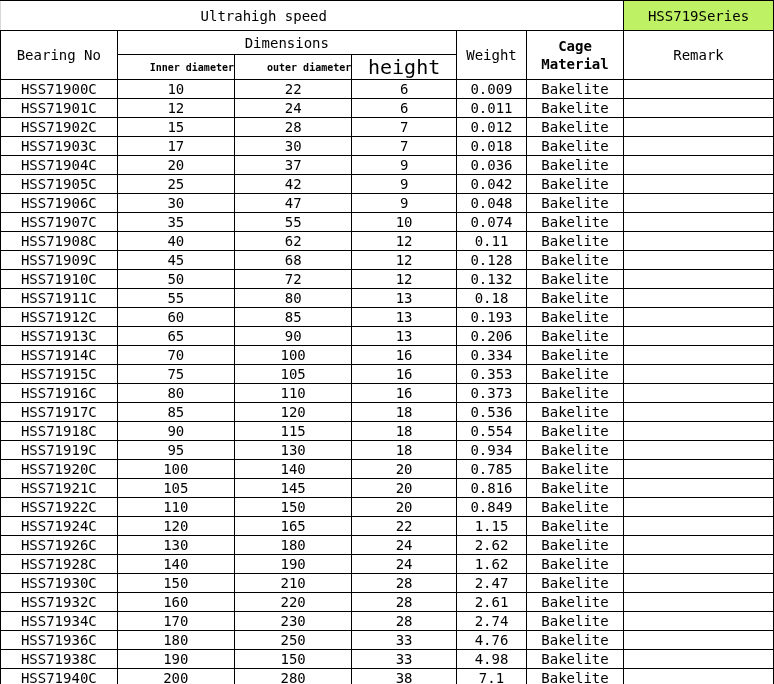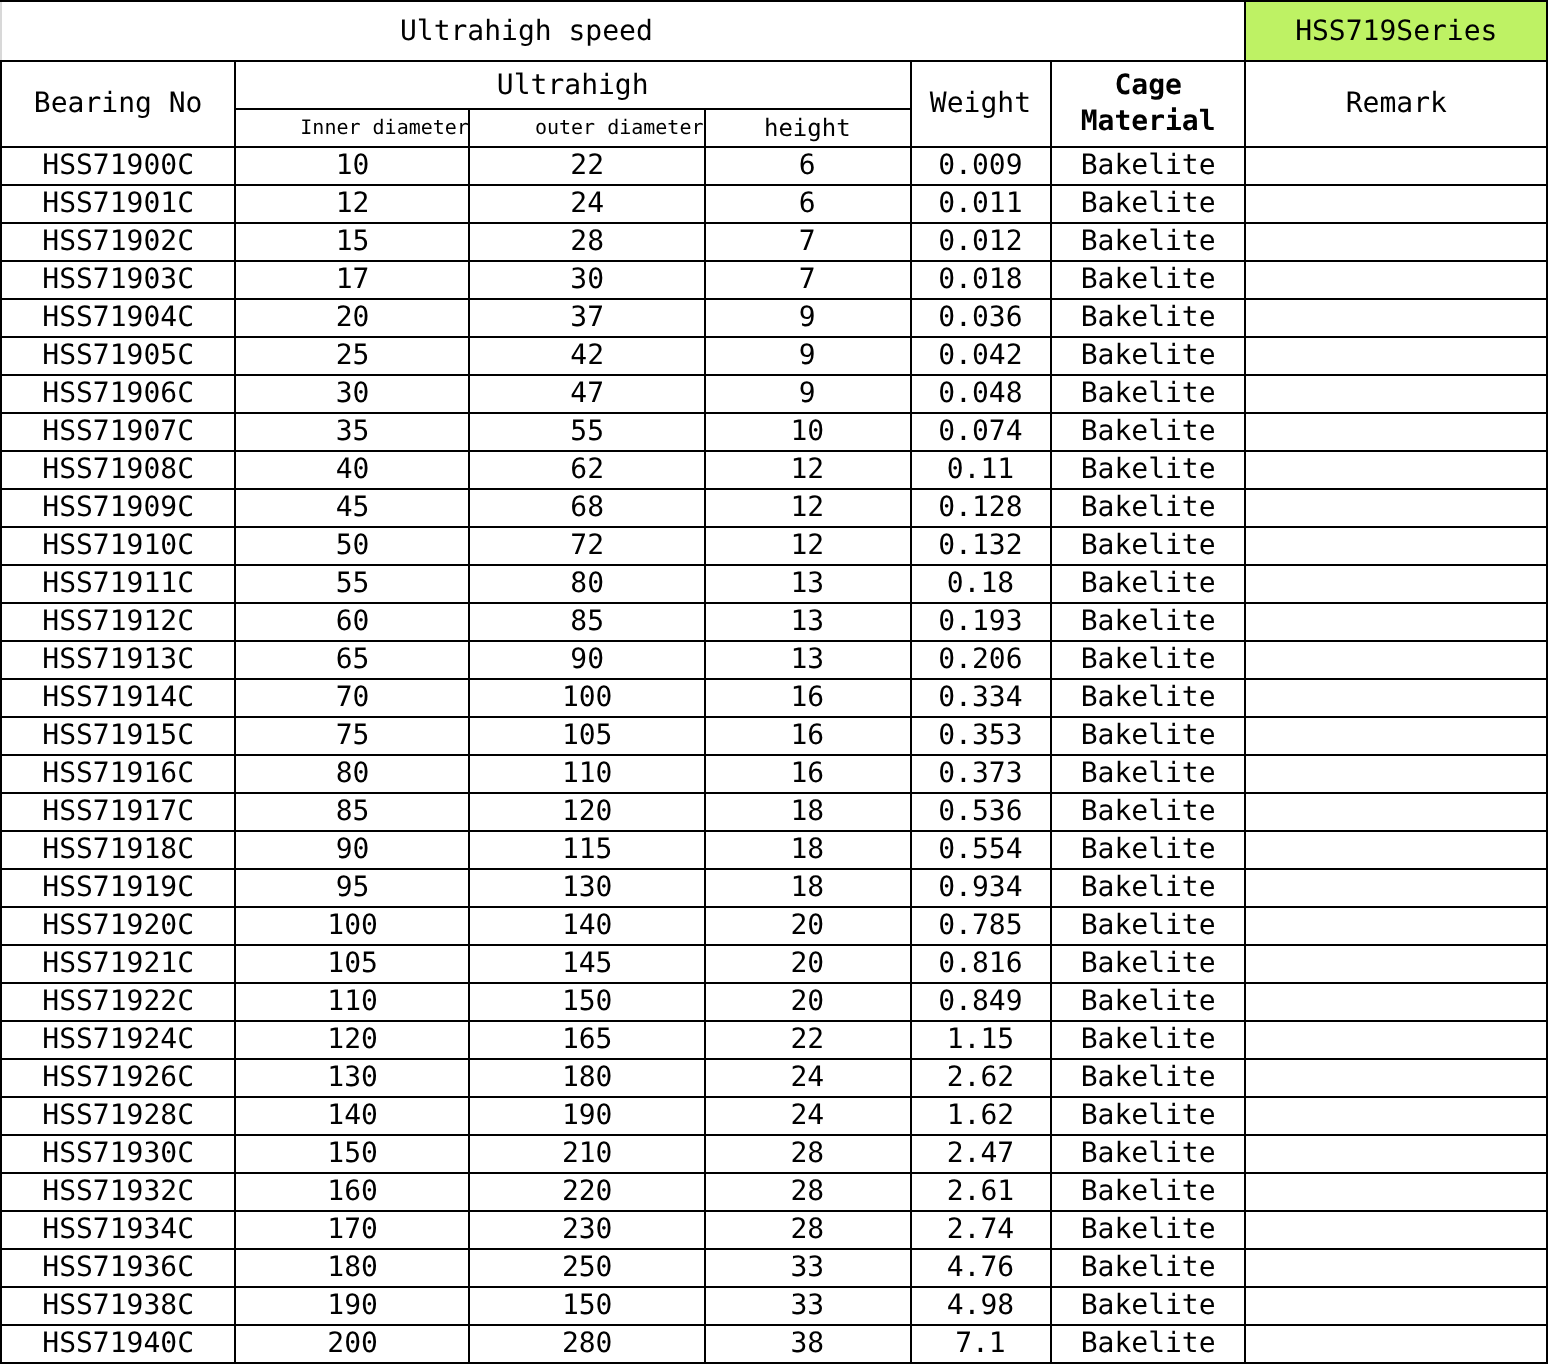--- a/index.html
+++ b/index.html
@@ -4,22 +4,22 @@
 <style>
   html, body { margin:0; padding:0; background:#ffffff; }
   body { width:774px; height:684px; overflow:hidden; font-family:"DejaVu Sans Mono","Liberation Mono",monospace; color:#000; }
   table { border-collapse:collapse; position:absolute; left:0; top:0; table-layout:fixed; }
   td, th { border:1px solid #000; padding:0; text-align:center; white-space:nowrap; overflow:hidden; font-weight:normal; }
   .title-row td { height:29px; font-size:14px; border-top:1px solid #000; }
   .title-left { border-left:1px solid #d8d8d8 !important; }
   .series { background:#bef264; }
   .h1 td, .h1 th { height:23px; font-size:14px; }
   .h2 td, .h2 th { height:18px; }
-  .small { font-size:10px; font-weight:normal;padding-left:32px; }
-  .mid { font-size:12px; }
+  .small { font-size:10px; font-weight:bold;padding-left:32px; }
+  .mid { font-size:20px; }
   .data td { height:18px; font-size:14px; line-height:18px; }
 </style>
 </head>
 <body>
 
 <table>
   <colgroup>
     <col style="width:120px">
       <col style="width:108px">
       <col style="width:108px">
@@ -29,21 +29,21 @@
       <col style="width:155px">
   </colgroup>
   <tbody>
       <tr class="title-row">
     <td colspan="5" class="title-left" style="border-right:none;">Ultrahigh speed</td>
     <td style="border-left:none;"></td>
     <td class="series">HSS719Series</td>
   </tr>
   <tr class="h1">
     <th rowspan="2" class="mid">Bearing No</th>
-    <th colspan="3" class="mid">Ultrahigh</th>
+    <th colspan="3" class="mid">Dimensions</th>
     <th rowspan="2" class="mid">Weight</th>
     <th rowspan="2" class="mid" style="line-height:18px;font-weight:bold;">
       <div>Cage</div>
       <div>Material</div>
     </th>
     <th rowspan="2" class="mid">Remark</th>
   </tr>
   <tr class="h2">
     <th class="small">Inner diameter</th>
     <th class="small">outer diameter</th>

